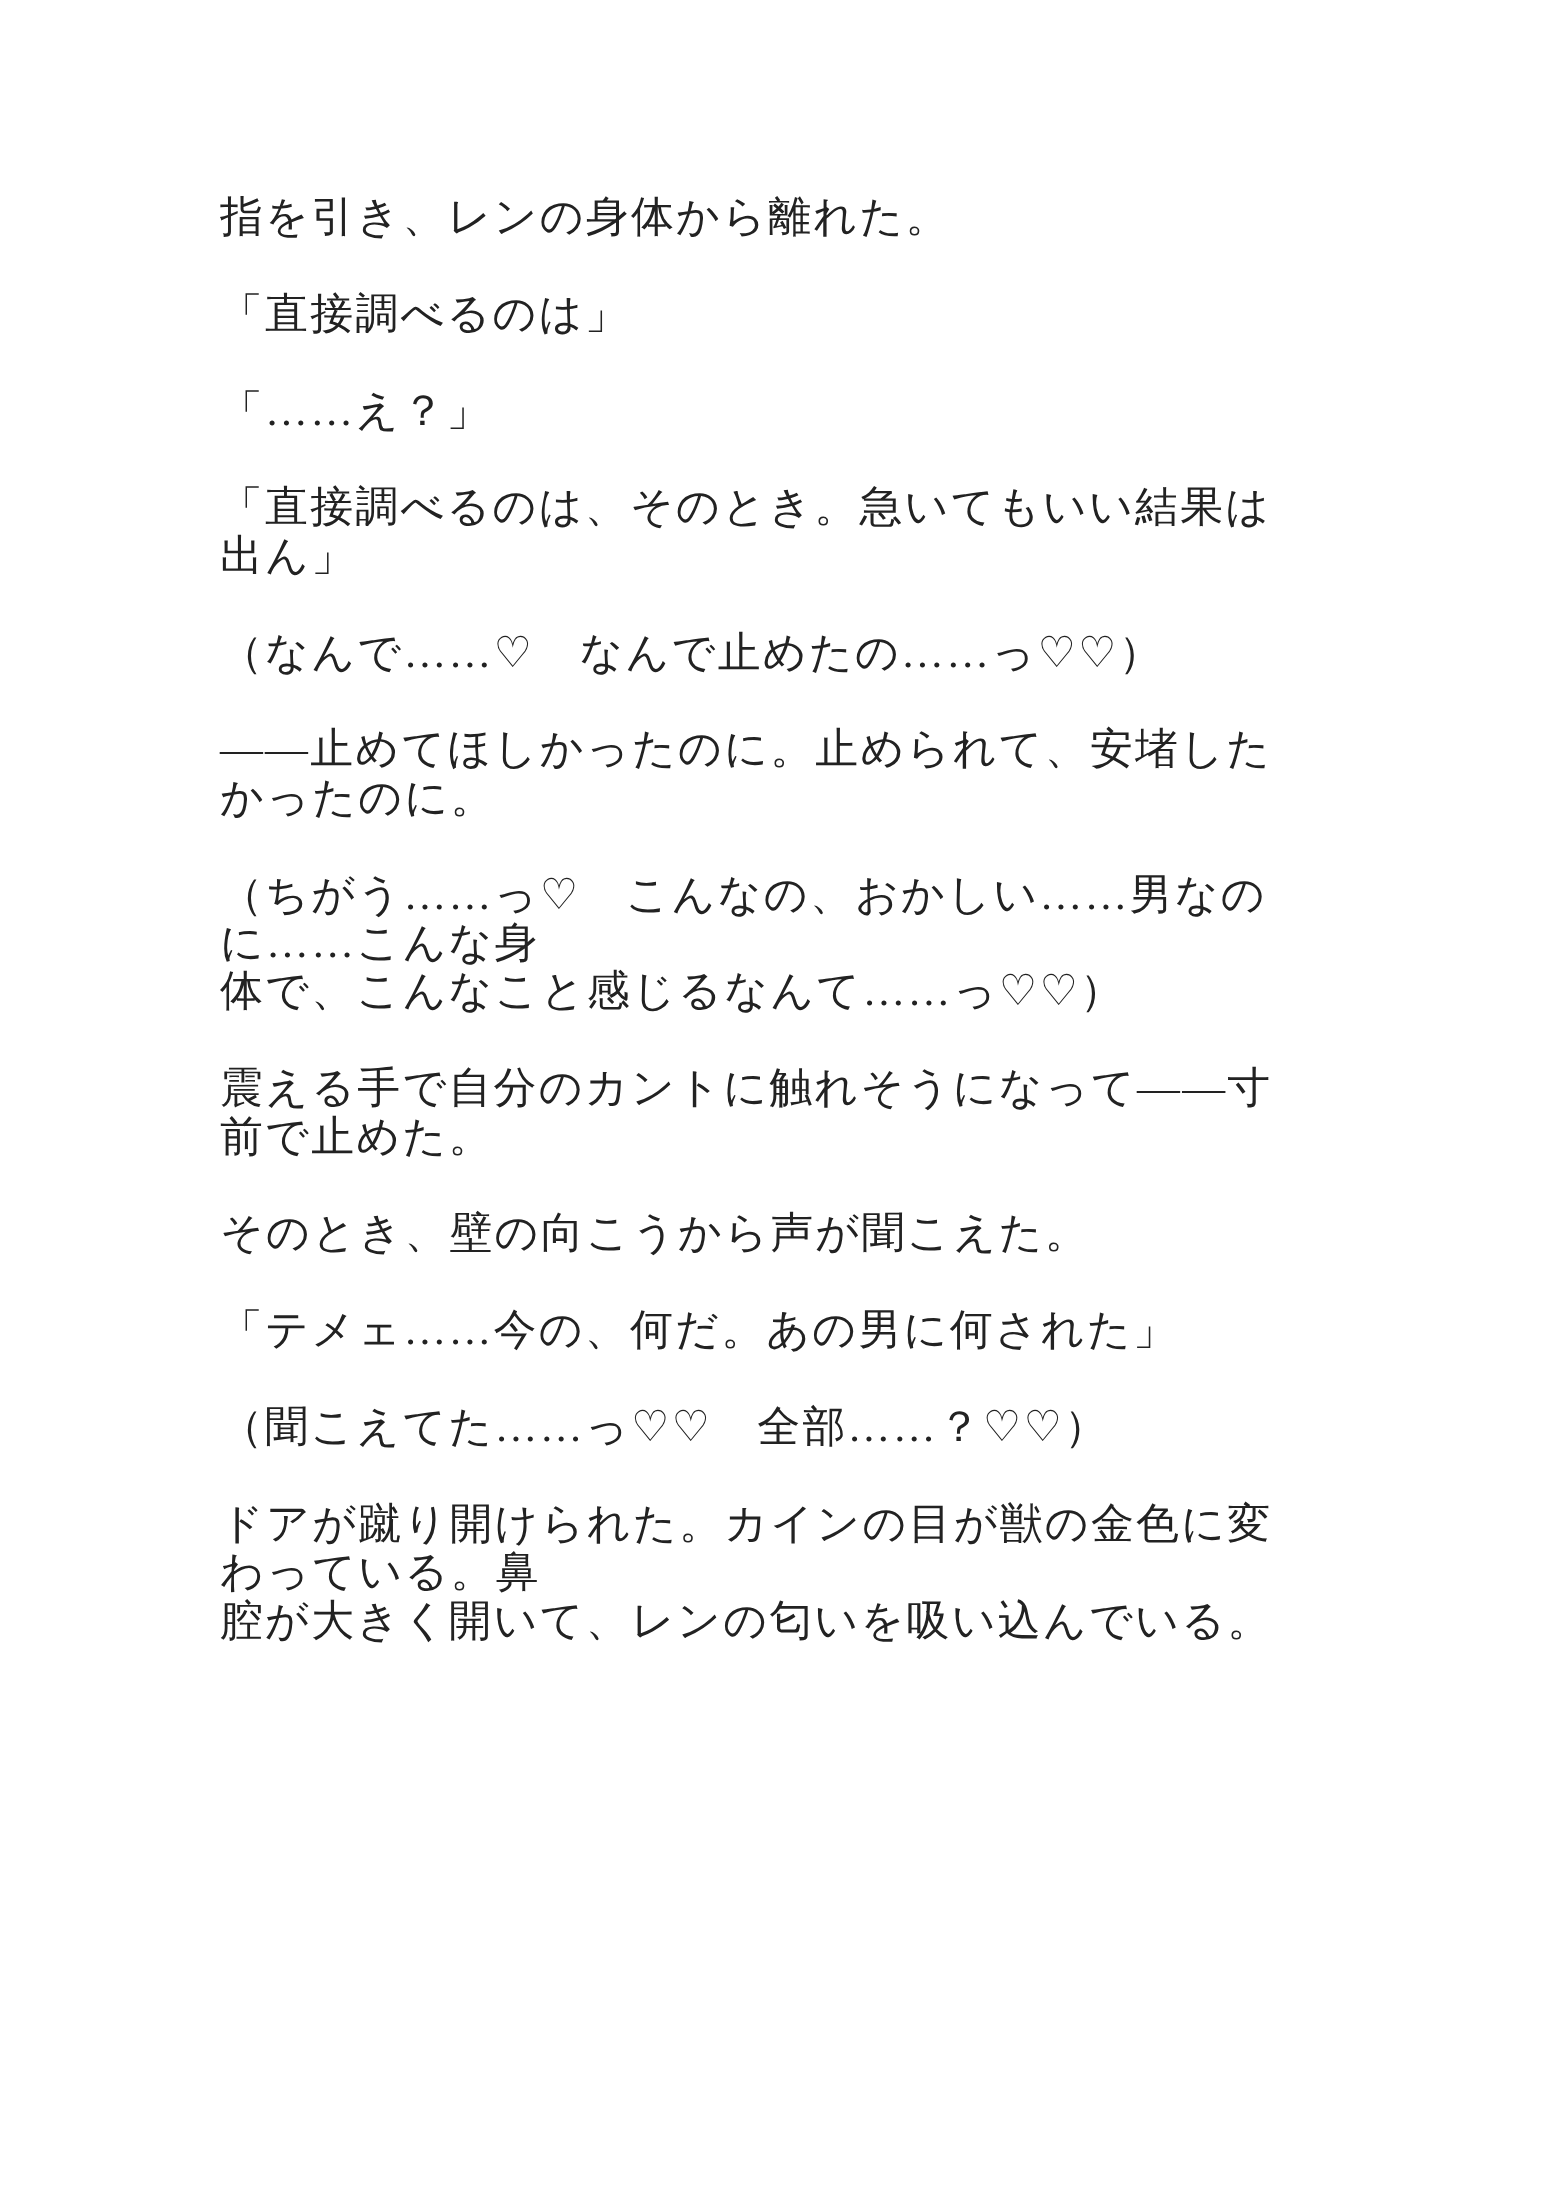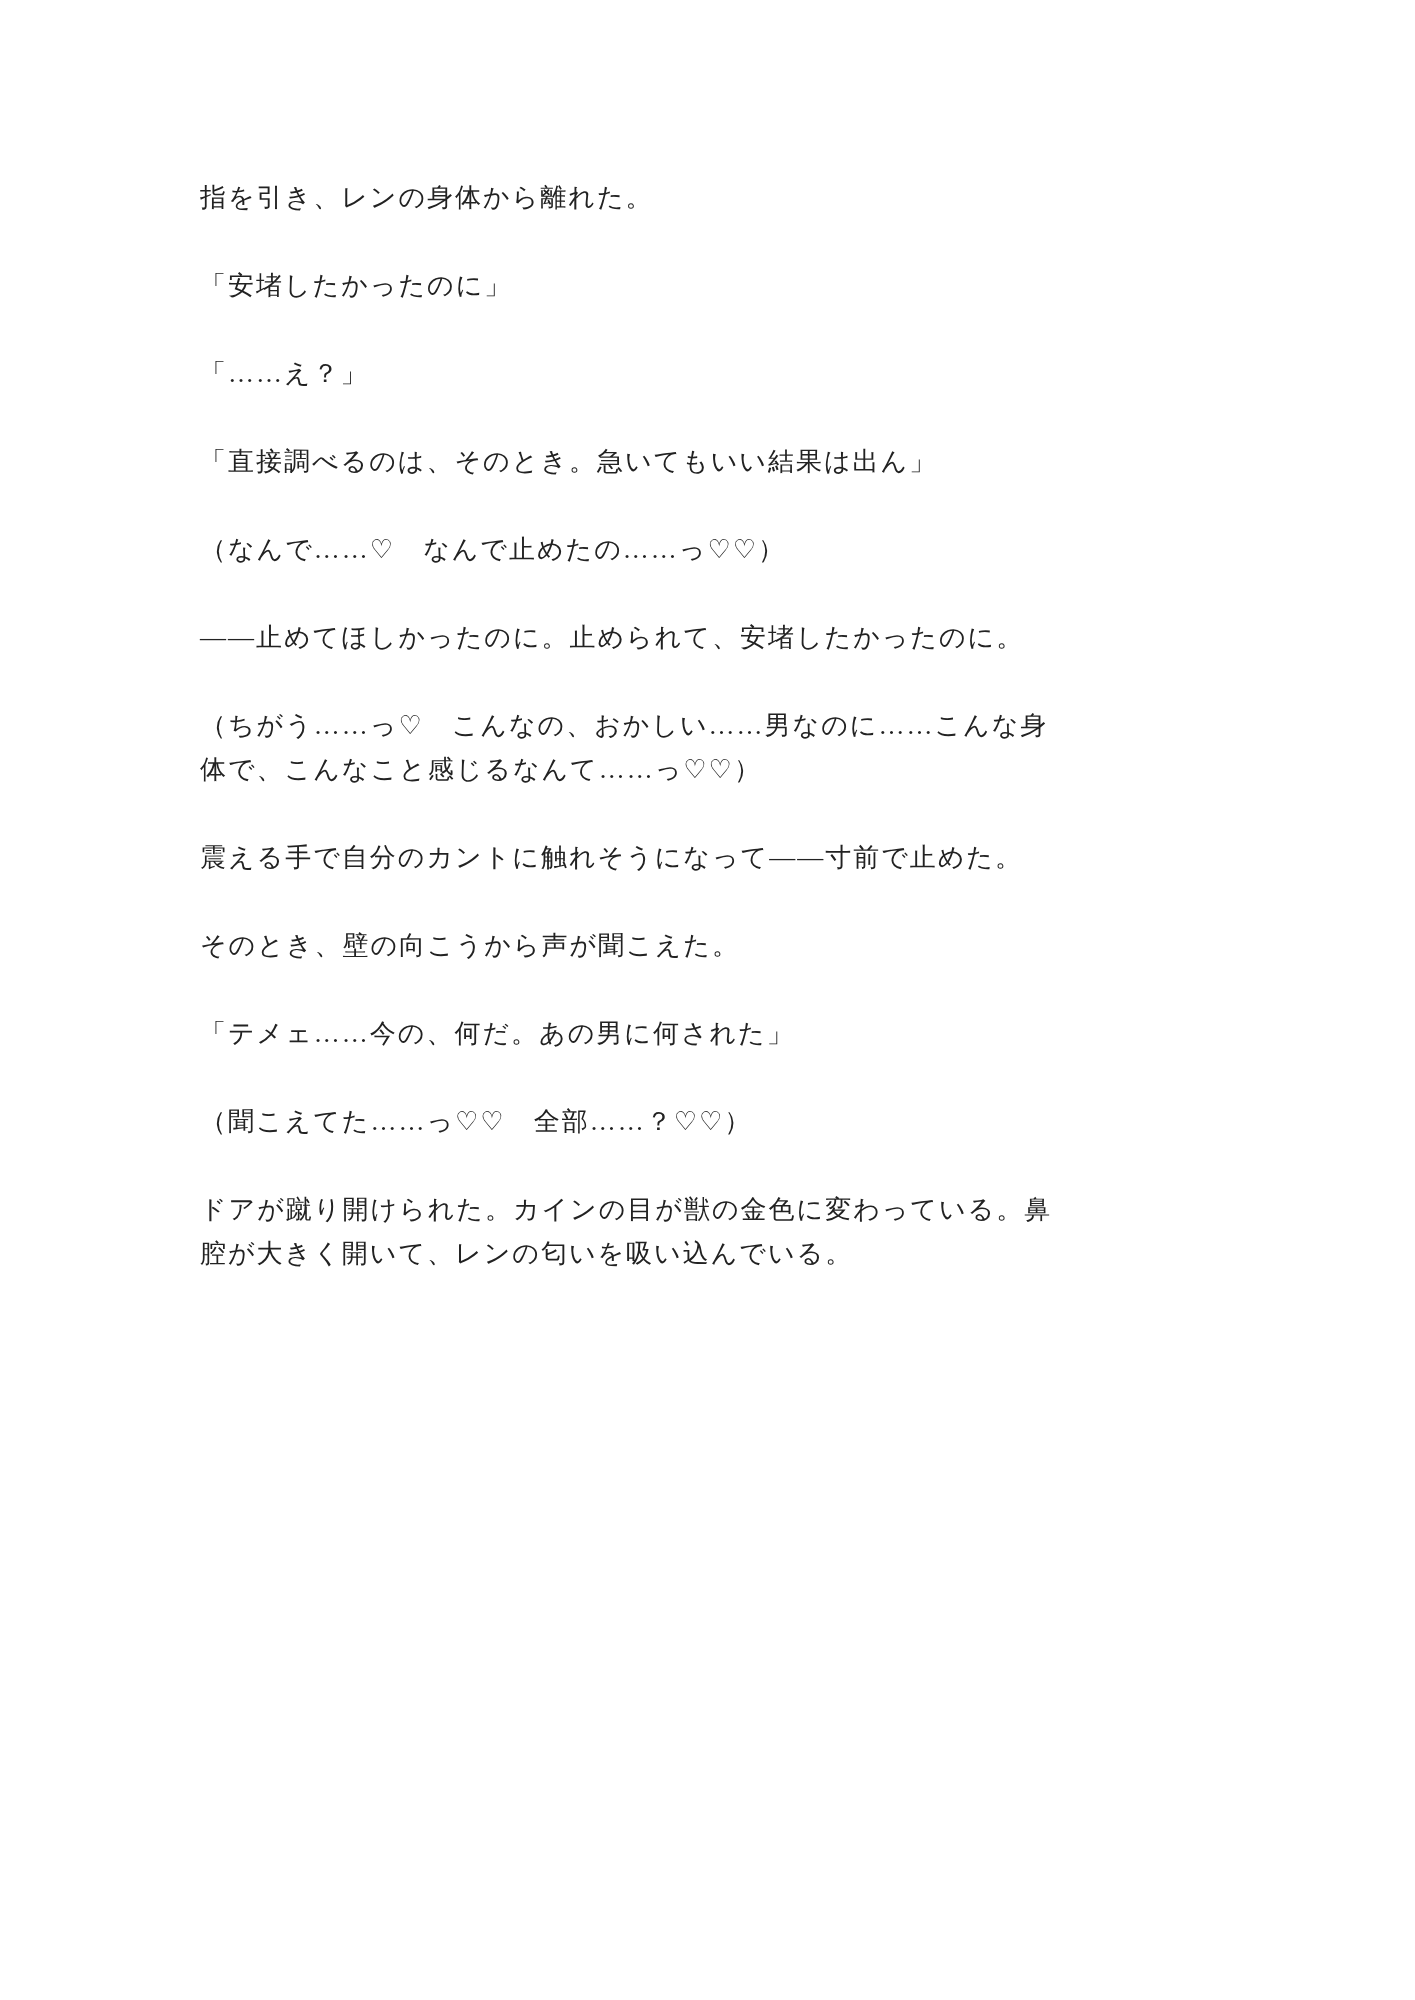--- a/index.html
+++ b/index.html
@@ -20,38 +20,38 @@
     top: 0;
     width: 1415px;
     height: 2000px;
     background: #ffffff;
   }
   .page-text {
     position: absolute;
     left: 200px;
     top: 176px;
     width: 968px;
-    font-size: 26px;
+    font-size: 39px;
     line-height: 44px;
     letter-spacing: 2px;
     color: #222222;
     text-align: left;
   }
   .para {
     margin: 0 0 44px 0;
     white-space: pre-line; 
   }
 </style>
 </head>
 <body>
 
 <div class="page">
   <div class="page-text" id="page-text" style="color: rgb(34, 34, 34);">
       <p class="para">指を引き、レンの身体から離れた。</p>
-      <p class="para">「安堵したかったのに」</p>
+      <p class="para">「直接調べるのは」</p>
       <p class="para">「……え？」</p>
       <p class="para">「直接調べるのは、そのとき。急いてもいい結果は出ん」</p>
       <p class="para">（なんで……♡　なんで止めたの……っ♡♡）</p>
       <p class="para">——止めてほしかったのに。止められて、安堵したかったのに。</p>
       <p class="para">（ちがう……っ♡　こんなの、おかしい……男なのに……こんな身
 体で、こんなこと感じるなんて……っ♡♡）</p>
       <p class="para">震える手で自分のカントに触れそうになって——寸前で止めた。</p>
       <p class="para">そのとき、壁の向こうから声が聞こえた。</p>
       <p class="para">「テメェ……今の、何だ。あの男に何された」</p>
       <p class="para">（聞こえてた……っ♡♡　全部……？♡♡）</p>

